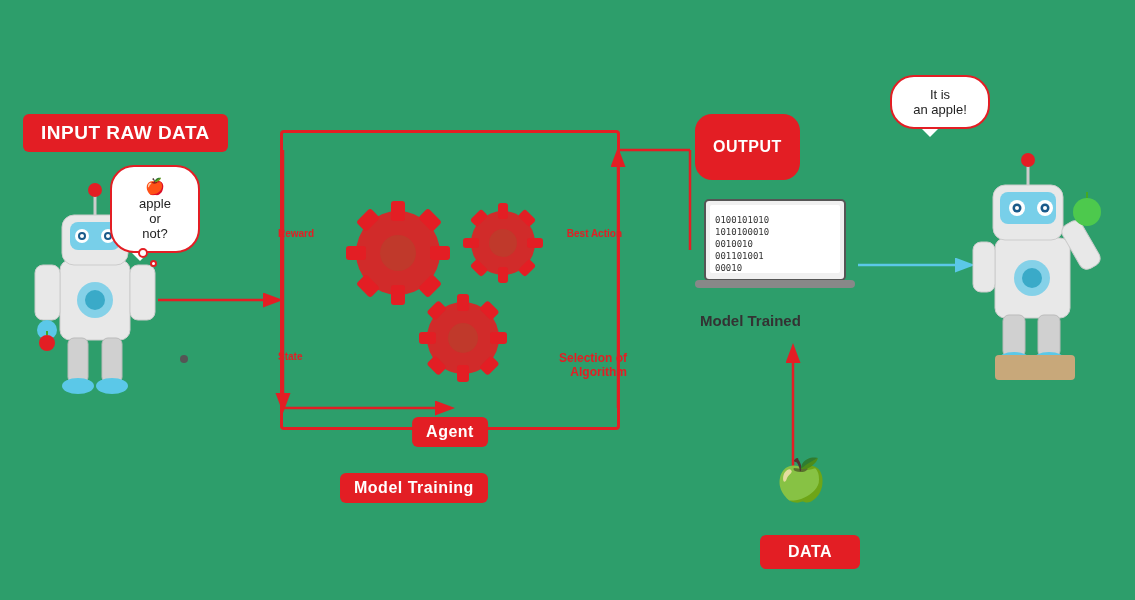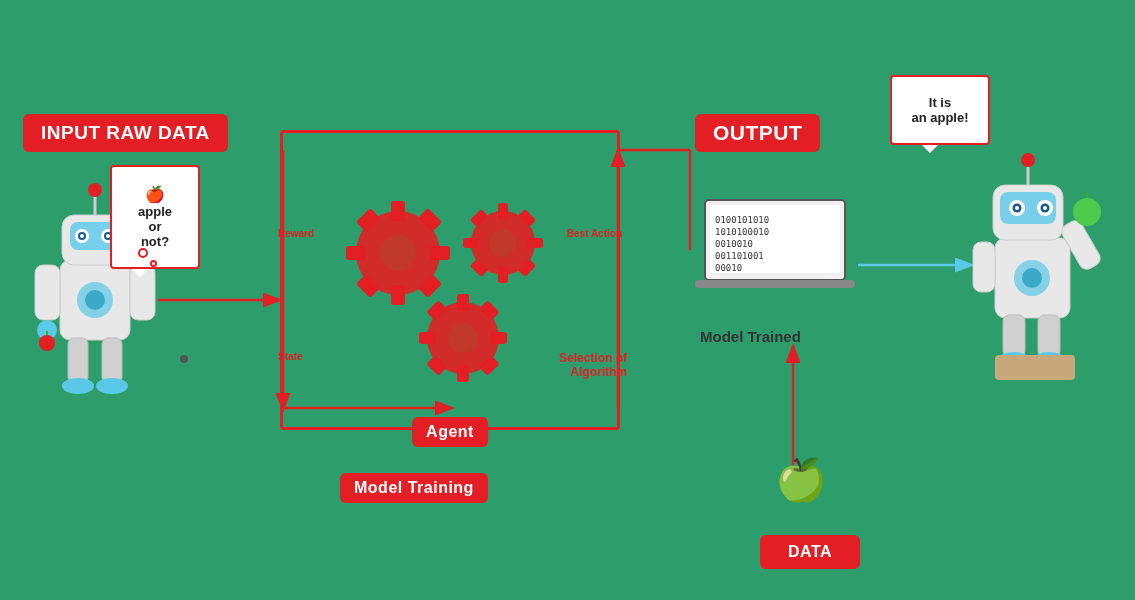--- a/index.html
+++ b/index.html
@@ -82,25 +82,25 @@
       top: 0; left: 0;
       width: 1135px;
       height: 600px;
       pointer-events: none;
     }
 
     
     .speech-bubble {
       background: white;
       border: 2.5px solid #e31e24;
-      border-radius: 4px;
-      padding: 18px 12px;
+      border-radius: 24px;
+      padding: 10px 12px;
       position: absolute;
       font-size: 13px;
-      font-weight: 700;
+      font-weight: 400;
       color: #222;
       text-align: center;
     }
     .speech-bubble::after {
       content: '';
       position: absolute;
       border: 8px solid transparent;
     }
 
     
@@ -156,21 +156,21 @@
     
     .apple-green {
       position: absolute;
       font-size: 42px;
     }
 
     
     #model-trained-label {
       position: absolute;
       left: 700px;
-      top: 328px;
+      top: 312px;
       font-weight: 400;
       font-size: 15px;
       color: #333;
     }
 
     
     .dot {
       width: 8px;
       height: 8px;
       background: #555;
@@ -206,21 +206,21 @@
   <line x1="858" y1="265" x2="970" y2="265" stroke="#5bc8e8" stroke-width="2.5" marker-end="url(#arrowBlue)"></line>
 
   <line x1="793" y1="490" x2="793" y2="348" stroke="#e31e24" stroke-width="2.5" marker-end="url(#arrowRed)"></line>
 
   <line x1="283" y1="408" x2="450" y2="408" stroke="#e31e24" stroke-width="2.5" marker-end="url(#arrowRed)"></line>
 
 </svg>
 
 <div class="badge" style="position:absolute; left:23px; top:114px; font-size:19px; padding:8px 18px;">INPUT RAW DATA</div>
 
-<div class="badge" style="position:absolute; left:695px; top:114px; font-size:21px; padding:7px 18px;">OUTPUT</div>
+<div class="badge" style="position:absolute; left:695px; top:114px; font-size:16px; padding:24px 18px;border-radius:17px;">OUTPUT</div>
 
 <div class="badge" style="position:absolute; left:760px; top:535px; font-size:16px; padding:8px 28px;">DATA</div>
 
 <div id="diagram-box">
 
 
   <div id="agent-badge" class="badge" style="font-size:16px;">Agent</div>
 
   <div class="diag-label" style="left:-5px; top:95px;">Reward</div>
 

